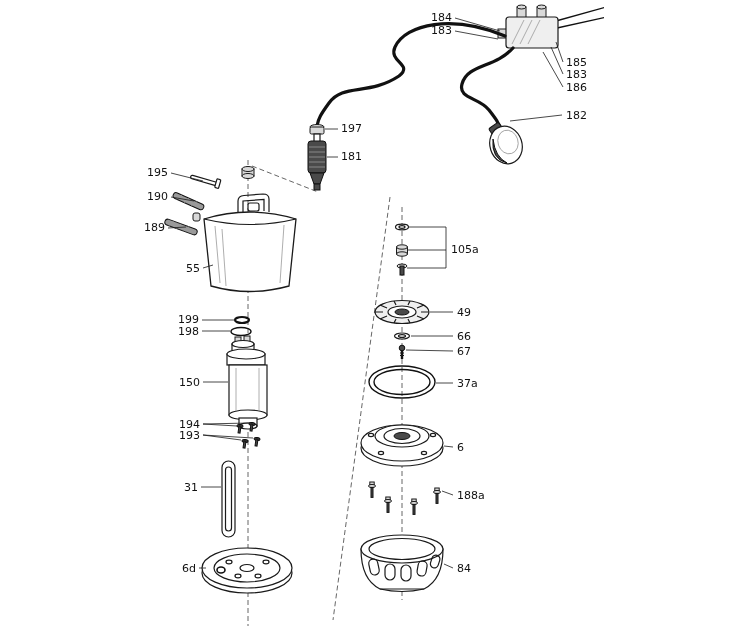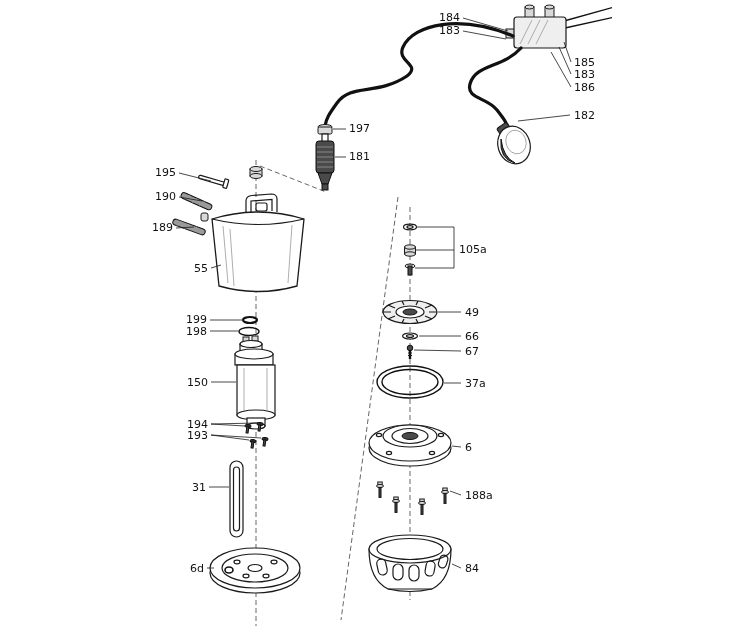--- a/index.html
+++ b/index.html
@@ -1,17 +1,17 @@
 <!DOCTYPE html>
 <html><head>
 <meta charset="utf-8">
 <style>
   html,body{margin:0;padding:0;background:#fff;}
   .stage{width:604px;height:632px;background:#ffffff;position:relative;overflow:hidden;
-         font-family:"DejaVu Sans", sans-serif;padding-left:8px;}
+         font-family:"DejaVu Sans", sans-serif;}
   svg{display:block;}
   .ln{stroke:#1a1a1a;stroke-width:1.2;fill:none;}
   .fill{fill:#ffffff;stroke:#1a1a1a;stroke-width:1.2;}
   .gray{fill:#d9d9d9;stroke:#1a1a1a;stroke-width:1;}
   .lgray{fill:#efefef;stroke:#1a1a1a;stroke-width:1.2;}
   .dark{fill:#4a4a4a;stroke:#111;stroke-width:1;}
   .dash{stroke:#555;stroke-width:0.9;stroke-dasharray:5 3;fill:none;}
   .leader{stroke:#1a1a1a;stroke-width:0.8;fill:none;}
   .cable{stroke:#111;stroke-width:3.2;fill:none;stroke-linecap:round;}
   .thin{stroke:#111;stroke-width:1.3;fill:none;}

